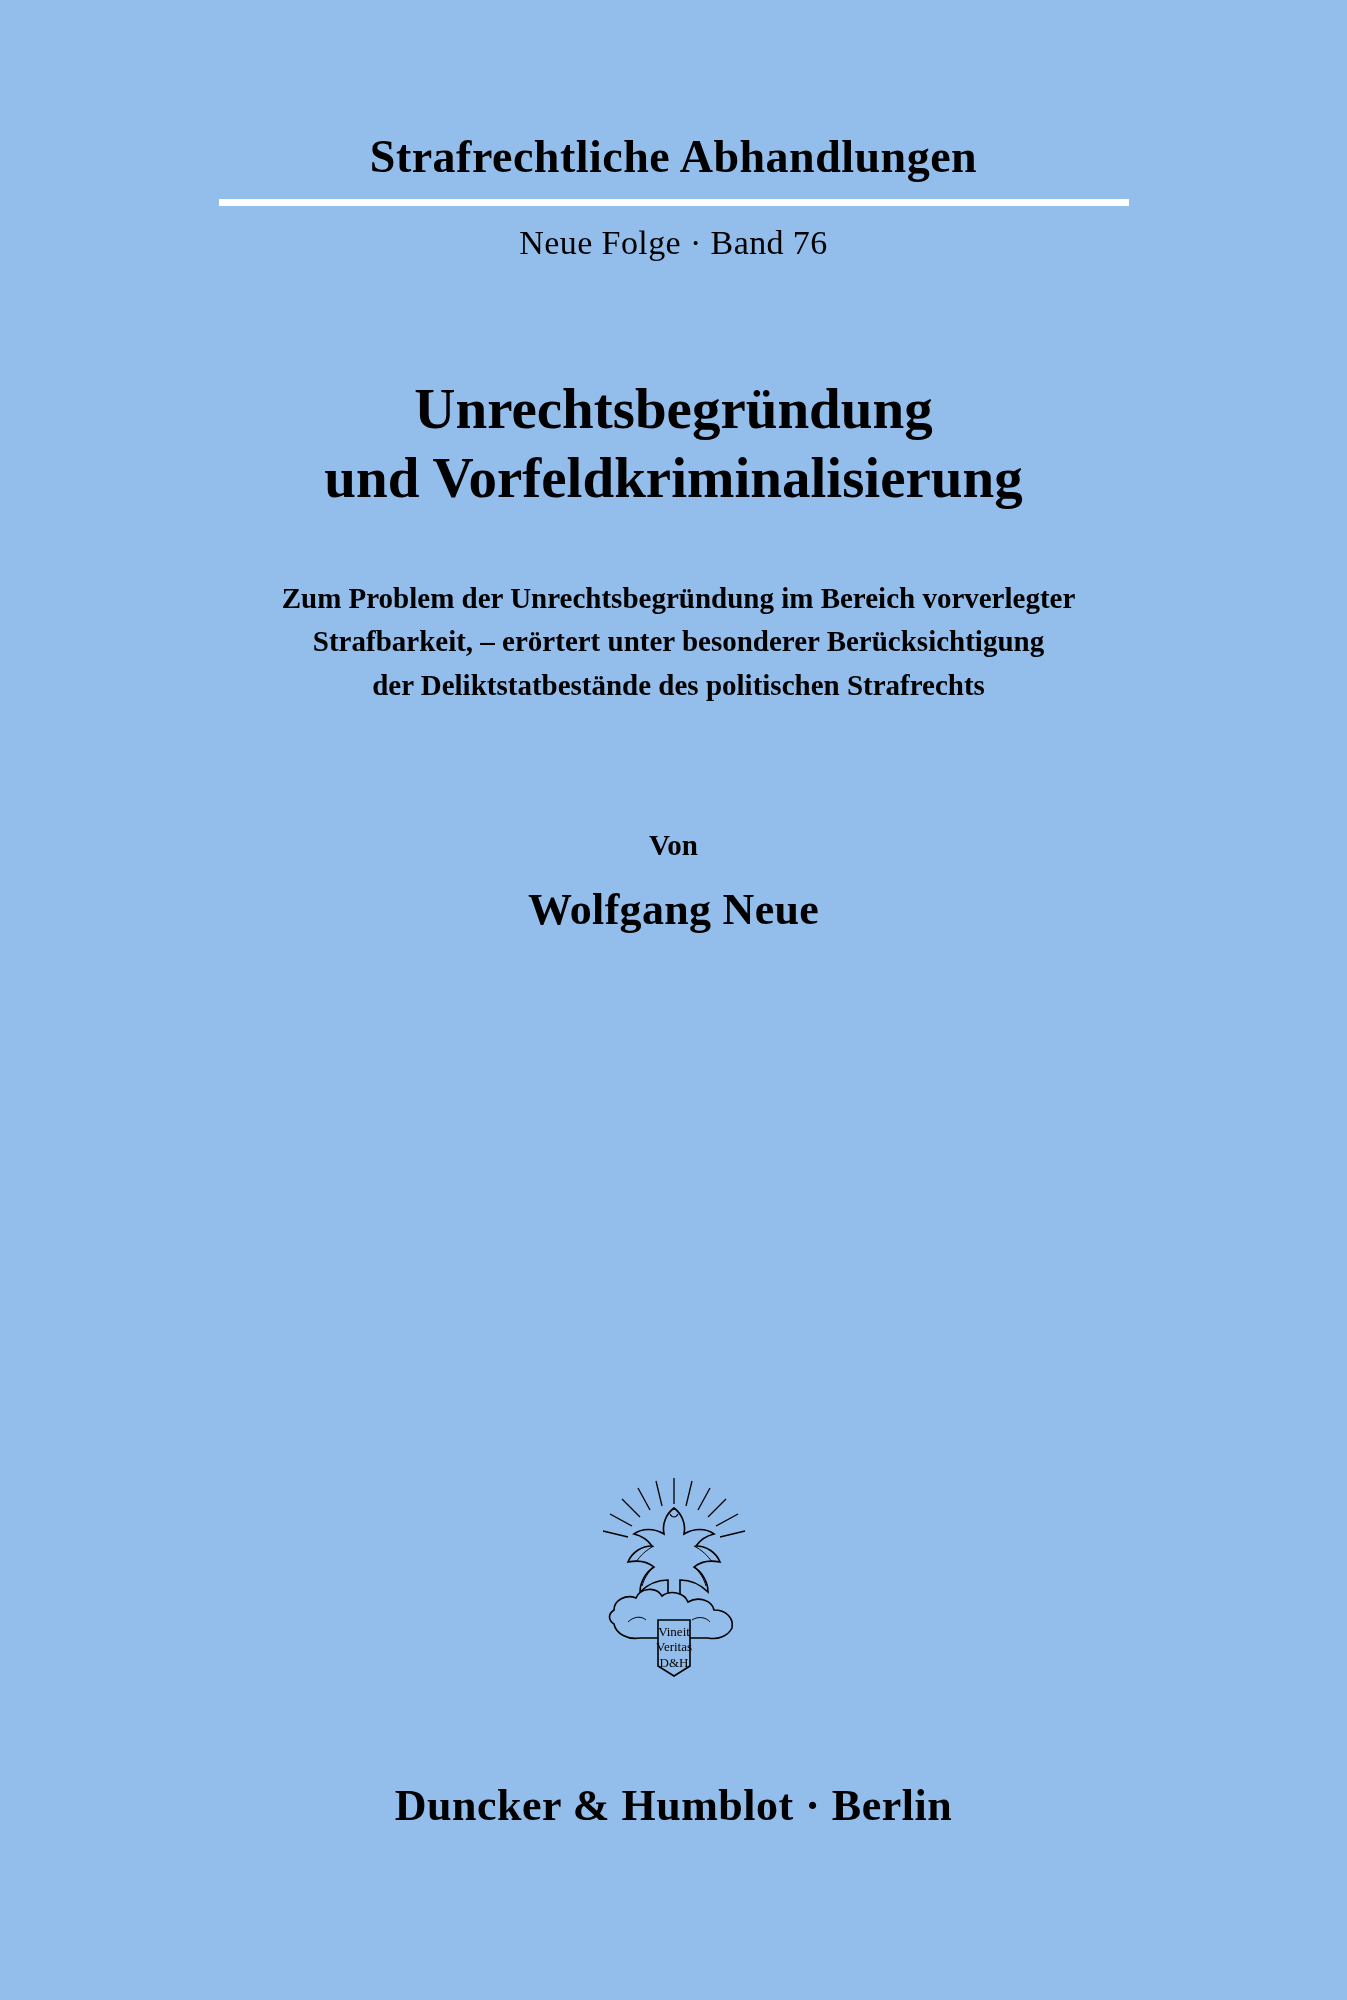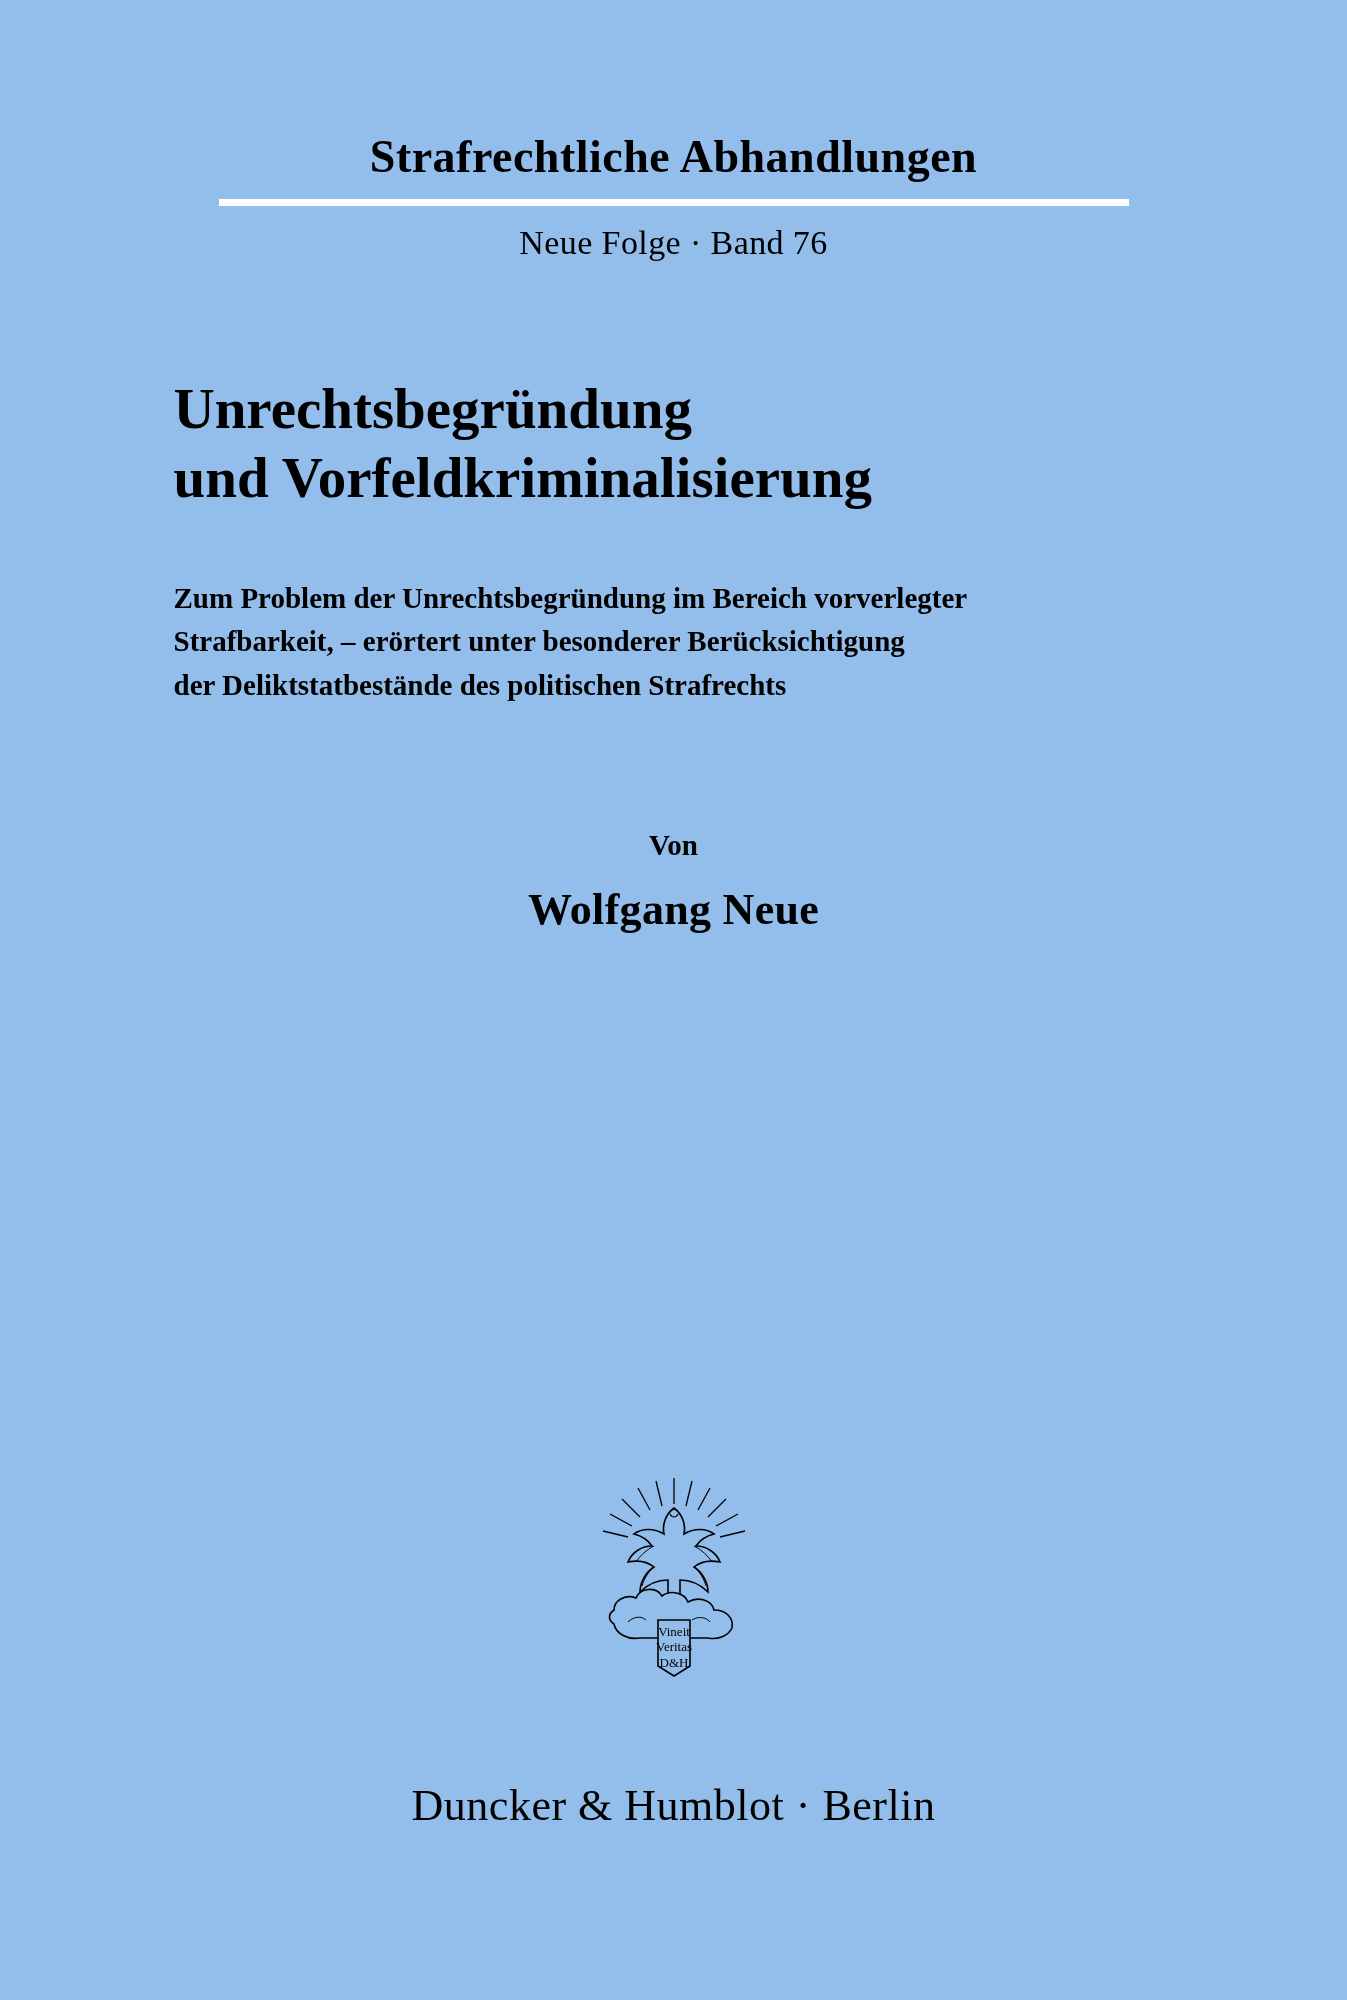--- a/index.html
+++ b/index.html
@@ -46,21 +46,21 @@
     margin-top: 18px;
     font-size: 34px;
     font-weight: normal;
     letter-spacing: 0.4px;
   }
 
   
   .title-block {
     margin-top: 112px;
     width: 1000px;
-    text-align: left;
+    text-align: center;
   }
   .main-title-line {
     font-size: 57px;
     font-weight: bold;
     line-height: 1.22;
     letter-spacing: 0px;
   }
   .subtitle {
     margin-top: 64px;
     font-size: 29px;
@@ -101,21 +101,21 @@
   }
 
   
   .publisher {
     position: absolute;
     left: 0;
     right: 0;
     top: 1780px;
     text-align: center;
     font-size: 44px;
-    font-weight: normal;
+    font-weight: bold;
     letter-spacing: 0.5px;
   }
 </style>
 </head>
 <body>
 
 <div class="page">
 
   <div class="series-block">
     <div class="series-title">Strafrechtliche Abhandlungen</div>

